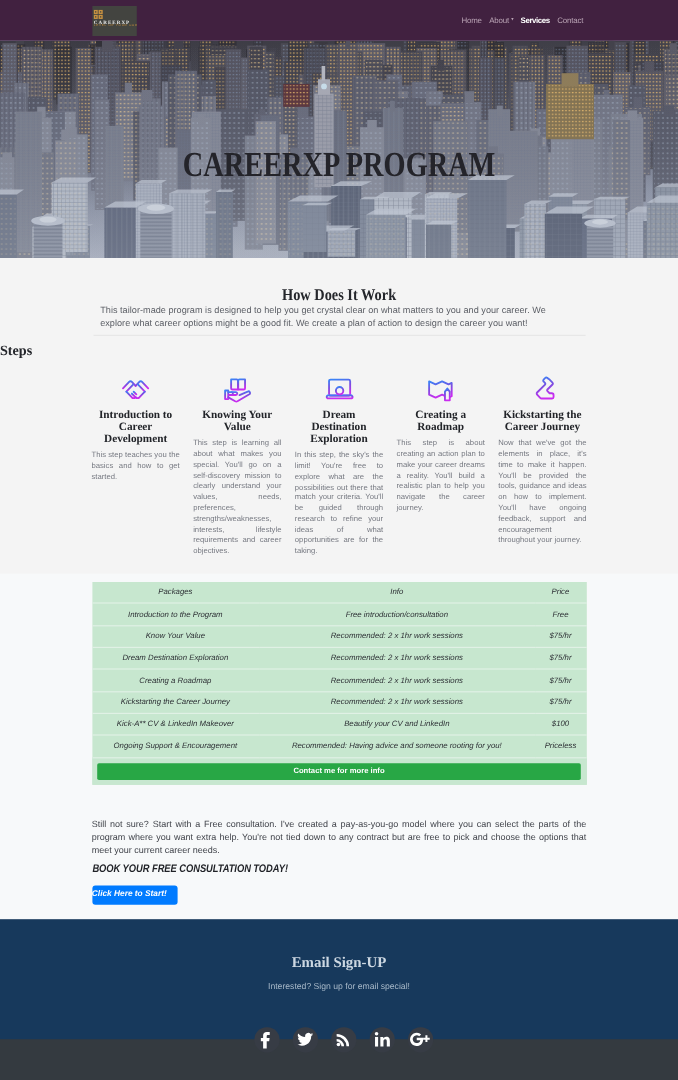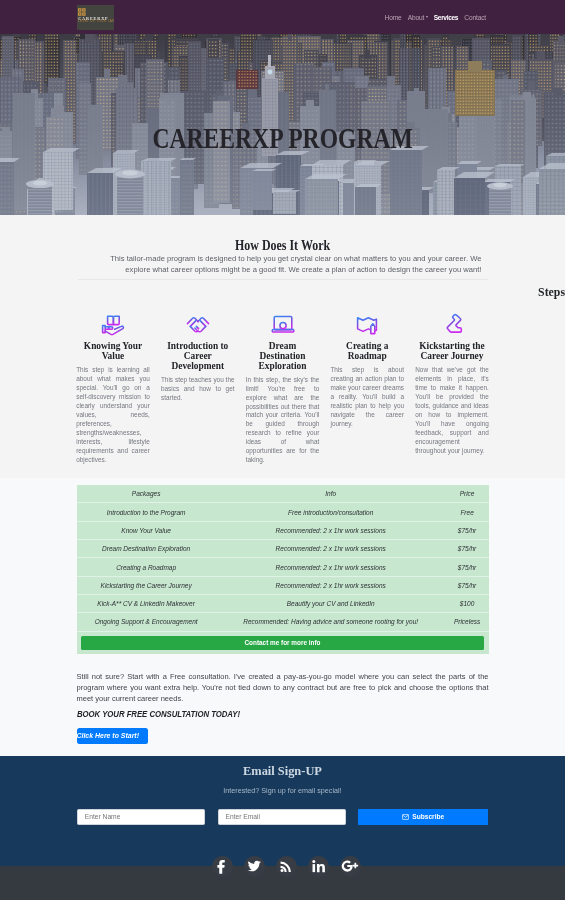--- a/index.html
+++ b/index.html
@@ -19,46 +19,46 @@
 .caret{display:inline-block;margin-left:1.4px;border-left:1.8px solid transparent;border-right:1.8px solid transparent;border-top:2.2px solid #b9a3b4;vertical-align:2px}
 
 
 .hero{height:181px;position:relative;overflow:hidden;background:#3b82f6}
 .hero svg{position:absolute;left:0;top:0}
 .hero h1{position:absolute;left:0;right:0;top:90px;text-align:center;font-family:"Liberation Serif",serif;font-size:29.3px;font-weight:bold;color:#24242a;letter-spacing:0px;line-height:1;transform:scaleX(0.806);transform-origin:283px 0}
 
 
 .work{background:#f4f4f4;padding-top:25px;padding-bottom:13.2px}
 .sec-title{text-align:center;font-family:"Liberation Serif",serif;font-weight:bold;font-size:13.6px;color:#24262b;line-height:1;position:relative;top:-1.3px;transform:scaleX(0.88);transform-origin:283px 0}
-.lead{width:398px;margin:-1px auto 0;text-align:right;font-size:7.6px;line-height:11.2px;color:#5b5e65;letter-spacing:.02px}
+.lead{width:398px;margin:-1px auto 0;text-align:left;font-size:7.6px;line-height:11.2px;color:#5b5e65;letter-spacing:.02px}
 .divider{width:410px;height:1px;background:#e7e7e7;margin:4.2px auto 0}
-.steps-title{text-align:right;font-family:"Liberation Serif",serif;font-weight:bold;font-size:11.8px;margin-top:6.9px;color:#24262b;line-height:1}
+.steps-title{text-align:left;font-family:"Liberation Serif",serif;font-weight:bold;font-size:11.8px;margin-top:6.9px;color:#24262b;line-height:1}
 
 .steps{width:412.6px;margin:0 auto;display:flex;justify-content:space-between;margin-top:14px}
 .step{width:73.6px;text-align:center}
 .step .icon{height:24px;display:flex;align-items:flex-start;justify-content:center}
 .step h3{font-family:"Liberation Serif",serif;font-size:9.4px;font-weight:bold;margin-top:5.6px;color:#222429;line-height:9.7px}
 .step p{font-size:6.4px;line-height:8.95px;color:#757880;margin-top:4.1px;text-align:justify;text-align-last:left;letter-spacing:.01px;word-spacing:0.1px}
 
 
 .tablewrap{background:#f7f9fa;padding-top:6.3px;padding-bottom:11.4px}
 table{width:412px;margin:0 auto;border-collapse:collapse;background:#c7e7cf;table-layout:fixed}
 td{font-style:italic;font-size:6.5px;text-align:center;padding:0 3px;height:18.3px;color:#2c2f34;border-bottom:1px solid #e0f1e5;font-family:"Liberation Sans",sans-serif}
 td.c1{width:33.8%}td.c2{width:55.8%}td.c3{width:10.4%}
 tr:last-child td{border-bottom:none}
 .cta-row td{height:22.2px;padding:4.2px;border:none;background:#c7e7cf}
 .cta-row .cta-inner{background:#28a745;color:#fff;font-style:normal;font-weight:bold;font-size:6.4px;height:13.8px;display:flex;align-items:center;justify-content:center;border-radius:1.5px}
 
 
-.bottom{width:412px;margin:0 auto;padding-top:17px;font-size:7.5px;line-height:11px;color:#41444b;text-align:justify;text-align-last:left}
+.bottom{width:412px;margin:0 auto;padding-top:27px;font-size:7.5px;line-height:11px;color:#41444b;text-align:justify;text-align-last:left}
 .bold-cta{font-weight:bold;font-style:italic;font-size:9.2px;margin-top:6.2px;color:#1f2126;letter-spacing:-.05px;line-height:1;transform:scaleX(0.848);transform-origin:left top;width:486px}
 .btn{display:inline-block;margin-top:8.6px;background:#007bff;color:#fff;font-style:italic;font-weight:bold;font-size:6.95px;width:71.5px;height:16.4px;padding:0;border-radius:2.5px;border:none;cursor:pointer;font-family:"Liberation Sans",sans-serif;line-height:16.4px;text-align:center}
 
 
-.signup{background:#17395c;margin-top:0;height:118.5px;text-align:center;padding-top:9px;position:relative}
+.signup{background:#17395c;margin-top:0;height:118.5px;text-align:center;padding-top:30px;position:relative}
 .signup h2{font-family:"Liberation Serif",serif;font-size:12.4px;color:#cdd8e2;font-weight:bold;line-height:1}
 .signup p{font-size:7.2px;color:#a7b8c8;margin-top:10.2px;line-height:1}
 .form{display:flex;justify-content:center;margin-top:14.3px}
 .form input{width:128.6px;height:16.7px;border:1px solid #ced4da;background:#fff;font-size:6.7px;padding-left:7px;color:#707478;font-family:"Liberation Sans",sans-serif;outline:none;border-radius:1.5px}
 .gap{width:12.2px}
 .subscribe{width:130px;height:16.7px;background:#007bff;color:#fff;font-size:6.6px;font-weight:bold;display:flex;align-items:center;justify-content:center;gap:3px;border:none;cursor:pointer;font-family:"Liberation Sans",sans-serif}
 
 .social{position:absolute;left:0;right:0;top:856px;display:flex;justify-content:center;gap:11.5px;z-index:3;padding-left:8px}
 .social .c{width:20.5px;height:20.5px;border-radius:50%;background:#373c45;display:flex;align-items:center;justify-content:center;color:#fff}
 .footer{background:#343a40;height:34px;position:absolute;left:0;right:0;bottom:0}
@@ -1081,47 +1081,47 @@
 
   <div class="work">
     <div class="sec-title">How Does It Work</div>
     <div class="lead">This tailor-made program is designed to help you get crystal clear on what matters to you and your career. We explore what career options might be a good fit. We create a plan of action to design the career you want!</div>
     <div class="divider"></div>
     <div class="steps-title">Steps</div>
     <div class="steps" id="steps">
         <div class="step">
           <div class="icon">
             <svg width="24" height="24" viewBox="0 0 24 24" fill="none" stroke="url(#icg)" stroke-width="1.55" stroke-linecap="round" stroke-linejoin="round">
-              <path d="M7.2 3.2 h4.0 a1.1 1.1 0 0 1 1.1 1.1 v7.3 h-4.6 a1.1 1.1 0 0 1 -1.1 -1.1 V3.2 Z"></path>
-              <path d="M17.6 3.2 h-4.0 a1.1 1.1 0 0 0 -1.1 1.1 v7.3 h4.6 a1.1 1.1 0 0 0 1.1 -1.1 V3.2 Z"></path>
-              <path d="M9.0 6.0 h1.2 M14.6 6.0 h1.2"></path>
-              <path d="M1.6 12.4 h2.6 v7.2 h-2.6 z"></path>
-              <path d="M4.2 13.8 h2.7 a1.2 1.2 0 0 1 0 2.4 h-2.2"></path>
-              <path d="M6.9 13.8 h3.6 a1.2 1.2 0 0 1 0 2.4 h-3.6"></path>
-              <path d="M4.2 18.1 L10.0 21.4 a2 2 0 0 0 1.9 0 L21.8 15.6 a1.3 1.3 0 0 0 -1.4 -2.2 L13.6 16.2"></path>
-            </svg>
-          </div>
-          <h3>Knowing Your Value</h3>
-          <p>This step is learning all about what makes you special. You'll go on a self-discovery mission to clearly understand your values, needs, preferences, strengths/weaknesses, interests, lifestyle requirements and career objectives.</p>
-        </div>
-        <div class="step">
-          <div class="icon">
-            <svg width="24" height="24" viewBox="0 0 24 24" fill="none" stroke="url(#icg)" stroke-width="1.55" stroke-linecap="round" stroke-linejoin="round">
               <path d="M1.5 10.6 L6.6 5.2 a1.6 1.6 0 0 1 2.3 0 L12 8.6"></path>
               <path d="M22.5 10.6 L17.4 5.2 a1.6 1.6 0 0 0 -2.3 0 L12 8.6"></path>
               <path d="M4.3 13.4 L9.9 7.6"></path>
               <path d="M19.7 13.4 L14.1 7.6"></path>
               <path d="M4.3 13.4 L8.7 18 a2.4 2.4 0 0 0 3.3 0"></path>
               <path d="M19.7 13.4 L15.3 18 a2.4 2.4 0 0 1 -3.3 0"></path>
               <path d="M8.9 15.0 L11.1 17.2"></path>
               <path d="M10.4 13.4 L12.6 15.6"></path>
             </svg>
           </div>
           <h3>Introduction to Career Development</h3>
           <p>This step teaches you the basics and how to get started.</p>
+        </div>
+        <div class="step">
+          <div class="icon">
+            <svg width="24" height="24" viewBox="0 0 24 24" fill="none" stroke="url(#icg)" stroke-width="1.55" stroke-linecap="round" stroke-linejoin="round">
+              <path d="M7.2 3.2 h4.0 a1.1 1.1 0 0 1 1.1 1.1 v7.3 h-4.6 a1.1 1.1 0 0 1 -1.1 -1.1 V3.2 Z"></path>
+              <path d="M17.6 3.2 h-4.0 a1.1 1.1 0 0 0 -1.1 1.1 v7.3 h4.6 a1.1 1.1 0 0 0 1.1 -1.1 V3.2 Z"></path>
+              <path d="M9.0 6.0 h1.2 M14.6 6.0 h1.2"></path>
+              <path d="M1.6 12.4 h2.6 v7.2 h-2.6 z"></path>
+              <path d="M4.2 13.8 h2.7 a1.2 1.2 0 0 1 0 2.4 h-2.2"></path>
+              <path d="M6.9 13.8 h3.6 a1.2 1.2 0 0 1 0 2.4 h-3.6"></path>
+              <path d="M4.2 18.1 L10.0 21.4 a2 2 0 0 0 1.9 0 L21.8 15.6 a1.3 1.3 0 0 0 -1.4 -2.2 L13.6 16.2"></path>
+            </svg>
+          </div>
+          <h3>Knowing Your Value</h3>
+          <p>This step is learning all about what makes you special. You'll go on a self-discovery mission to clearly understand your values, needs, preferences, strengths/weaknesses, interests, lifestyle requirements and career objectives.</p>
         </div>
         <div class="step">
           <div class="icon">
             <svg width="24" height="24" viewBox="0 0 24 24" fill="none" stroke="url(#icg)" stroke-width="1.55" stroke-linecap="round" stroke-linejoin="round">
               <rect x="3.2" y="3.4" width="17.6" height="13.2" rx="1.3"></rect>
               <path d="M3.2 7.0 h17.6"></path>
               <path d="M5.3 5.2 h13.4" stroke-width="1.3"></path>
               <path d="M6.4 9.4 h4.2 M13.4 9.4 h4.2" stroke-width="1.3"></path>
               <path d="M6.4 11.9 h2.4 M15.2 11.9 h2.4" stroke-width="1.3"></path>
               <path d="M2.0 19.0 h20.0 a1.3 1.3 0 0 0 -1.2 -2.4 h-17.6 a1.3 1.3 0 0 0 -1.2 2.4 z"></path>
@@ -1221,33 +1221,20 @@
     <div class="bottom">
       <div>Still not sure? Start with a Free consultation. I've created a pay-as-you-go model where you can select the parts of the program where you want extra help. You're not tied down to any contract but are free to pick and choose the options that meet your current career needs.</div>
       <div class="bold-cta">BOOK YOUR FREE CONSULTATION TODAY!</div>
       <button class="btn">Click Here to Start!</button>
     </div>
   </div>
 
   <div class="signup">
     <h2>Email Sign-UP</h2>
     <p>Interested? Sign up for email special!</p>
-    <div class="form">
-      <input type="text" placeholder="Enter Name" style="">
-      <div class="gap"></div>
-      <input type="text" placeholder="Enter Email" style="">
-      <div class="gap"></div>
-      <button class="subscribe">
-        <svg width="7" height="6" viewBox="0 0 14 11">
-            <rect x="0.8" y="0.8" width="12.4" height="9.4" rx="1" fill="none" stroke="#fff" stroke-width="1.4"></rect>
-            <path d="M1.2 1.6 L7 6.2 L12.8 1.6" fill="none" stroke="#fff" stroke-width="1.4"></path>
-          </svg>
-        <span>Subscribe</span>
-      </button>
-    </div>
   </div>
 
   <div class="social" id="social">
       <div class="c">
         <svg width="20.5" height="20.5" viewBox="0 0 24 24" fill="#ffffff">
           <path d="M14.6 4.6h-2.5a3.6 3.6 0 0 0-3.6 3.6v2.3H6.3v3.3h2.2v6.9h3.5v-6.9h2.4l.45-3.3h-2.85V8.6c0-.55.35-.9.9-.9h2.05V4.6z"></path>
         </svg>
       </div>
       <div class="c">
         <svg width="20.5" height="20.5" viewBox="0 0 24 24" fill="#ffffff">

